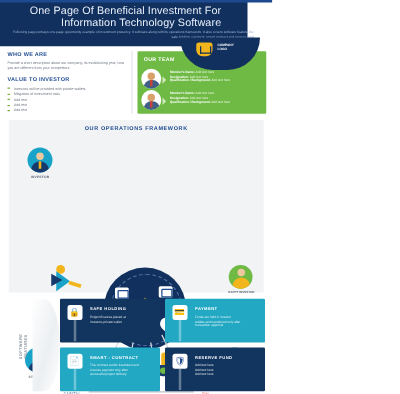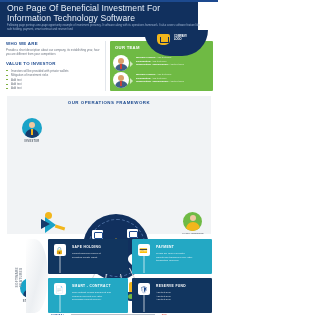--- a/index.html
+++ b/index.html
@@ -2,21 +2,21 @@
 <html><head>
 <meta charset="utf-8">
 <style>
   html,body{margin:0;padding:0;background:#fff;}
   body{width:218px;height:315px;overflow:hidden;
        font-family:"Liberation Sans",sans-serif;
        -webkit-font-smoothing:antialiased;}
   .page{position:relative;width:218px;height:315px;background:#ffffff;overflow:hidden;}
 
   
-  .hdr{position:absolute;left:0;top:0;width:198px;height:37px;background:#11305e;}
+  .hdr{position:absolute;left:0;top:0;width:198px;height:37px;background:#11305e;text-align:right;}
   .hdr-accent{position:absolute;left:0;top:0;width:218px;height:2px;background:#1d4a8f;}
   .hdr-title{position:absolute;left:7px;top:3px;width:170px;color:#e9f0fa;
              font-size:8.6px;line-height:10px;letter-spacing:.1px;}
   .hdr-sub{position:absolute;left:7px;top:24px;width:196px;color:#9fb4d2;
            font-size:2.7px;line-height:3.6px;}
 
   
   .lcol{position:absolute;left:6px;top:41px;width:96px;}
   .sec-h{color:#1d4a8f;font-size:4.4px;font-weight:bold;letter-spacing:.25px;}
   .sec-p{color:#6d7580;font-size:2.9px;line-height:4.1px;margin-top:2px;}

